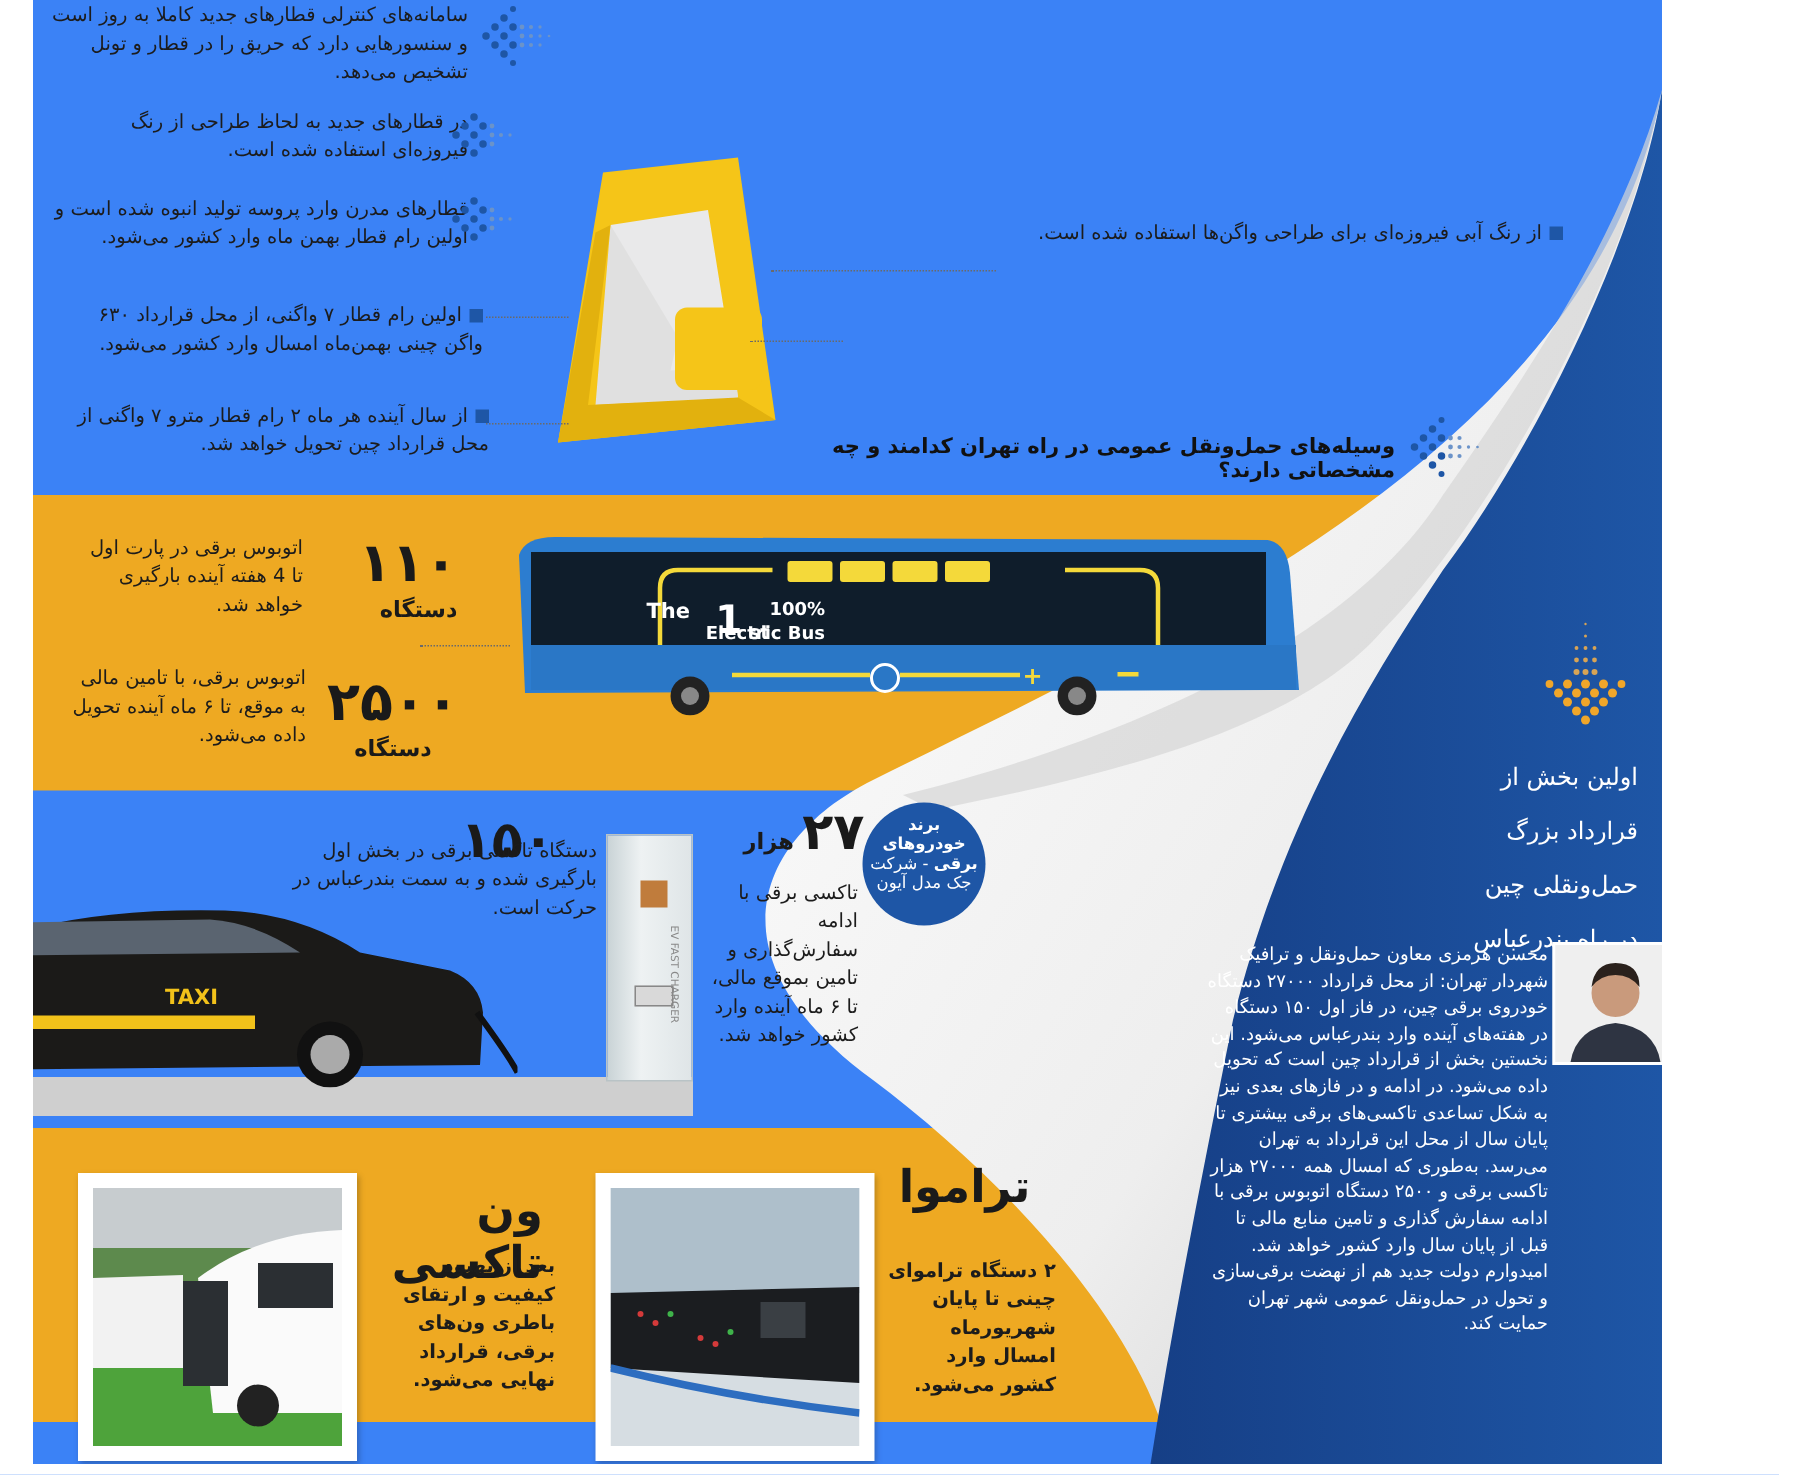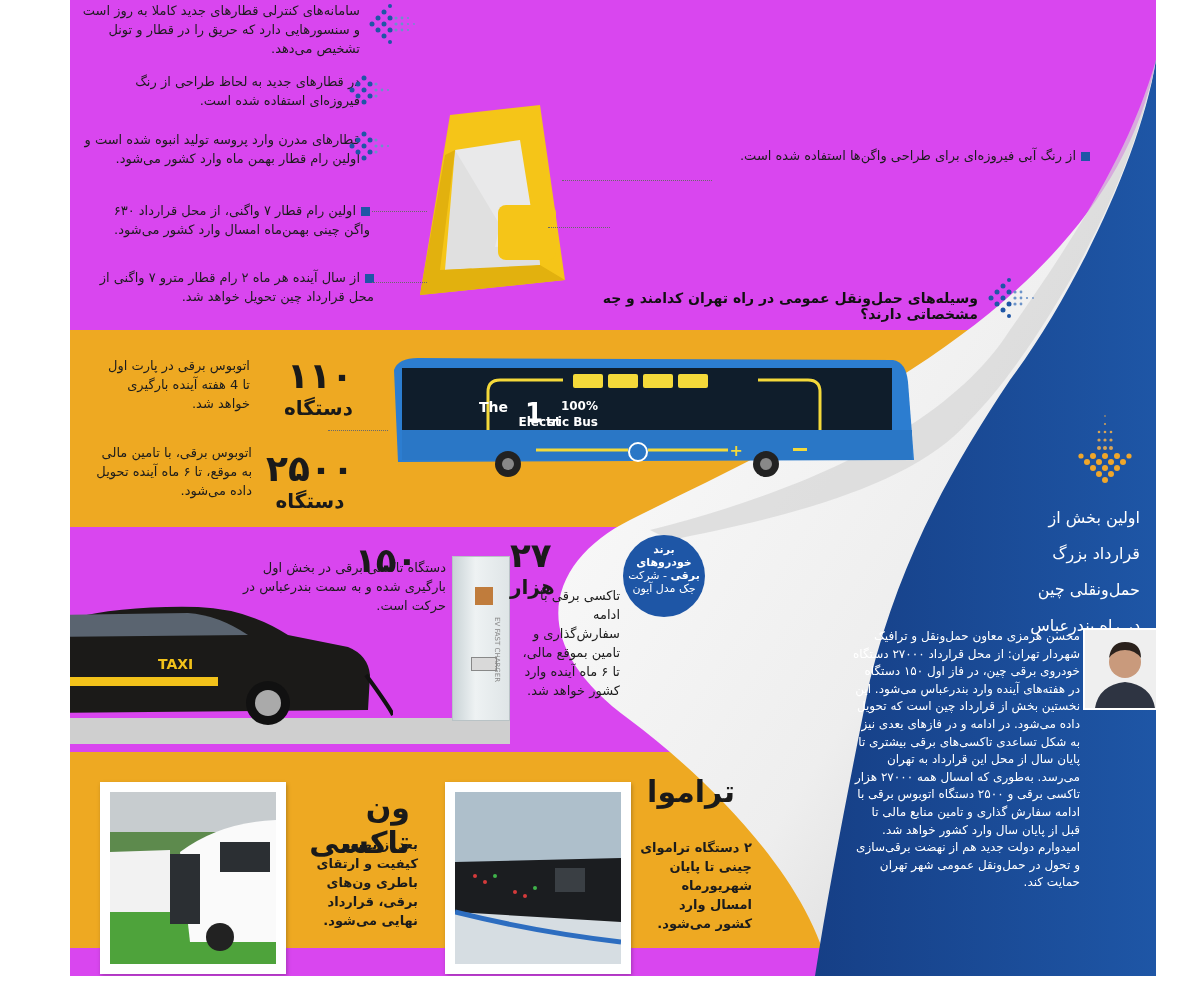--- a/index.html
+++ b/index.html
@@ -1,32 +1,32 @@
 <!DOCTYPE html>
 <html><head>
 <meta charset="utf-8">
 <style>
   * { box-sizing: border-box; margin: 0; padding: 0; }
   html, body { width: 1200px; height: 983px; background: #ffffff; overflow: hidden; }
   body { position: relative; font-family: "DejaVu Sans", sans-serif; color: #1a1a1a; direction: rtl; }
 
-  .panel { position: absolute; left: 22px; top: 0; width: 1086px; height: 976px; background: #d946ef; overflow: hidden; margin-left: 48px; }
+  .panel { position: absolute; left: 22px; top: 0; width: 1086px; height: 976px; background: #3b82f6; overflow: hidden; }
   .curl-svg { position: absolute; left: 0; top: 0; }
 
   .txt { position: absolute; font-size: 13px; line-height: 19px; text-align: right; color: #1c1c1c; }
   .txt.bold { font-weight: bold; }
 
   .dotarrow { position: absolute; width: 60px; height: 44px; }
 
   .bullet { display: inline-block; width: 9px; height: 9px; background: #1e56a6; margin-left: 5px; vertical-align: middle; }
 
   .leader { position: absolute; border-top: 1px dotted #6a6a6a; height: 0; }
 
   .big-num { position: absolute; font-weight: bold; color: #1a1a1a; font-family: "DejaVu Sans", sans-serif; }
-  .unit { font-size: 20px; font-weight: bold; }
+  .unit { font-size: 15px; font-weight: bold; }
 
   .bus { position: absolute; left: 318px; top: 352px; width: 530px; height: 125px; }
   .taxi { position: absolute; left: -22px; top: 585px; width: 345px; height: 140px; }
   .charger { position: absolute; left: 382px; top: 556px; width: 58px; height: 165px; background: linear-gradient(90deg,#c9d3d6,#eef2f3 40%,#dfe5e7); border: 1px solid #b9c3c6; }
   .ground { position: absolute; left: 0; top: 718px; width: 440px; height: 26px; background: #cfcfcf; }
 
   .badge { position: absolute; left: 553px; top: 535px; width: 82px; height: 82px; border-radius: 50%; background: #1e56a6; color: #fff; font-size: 11px; line-height: 13px; text-align: center; padding-top: 8px; }
   .badge b { display: block; }
 
   .photo-card { position: absolute; background: #fff; padding: 10px; box-shadow: 1px 2px 4px rgba(0,0,0,0.25); }
@@ -234,21 +234,21 @@
   <svg class="taxi" viewBox="0 0 345 140">
     <path d="M0 40 Q60 20 150 22 Q200 24 240 50 L300 62 Q320 70 322 90 L320 125 L0 128 Z" fill="#1b1a18"></path>
     <path d="M10 30 L140 28 Q170 30 200 50 L10 52 Z" fill="#5a6470"></path>
     <rect x="10" y="92" width="160" height="9" fill="#f2c21a"></rect>
     <text x="110" y="84" fill="#f2c21a" font-size="14" font-weight="bold" font-family="DejaVu Sans, sans-serif" direction="ltr">TAXI</text>
     <circle cx="220" cy="118" r="22" fill="#111"></circle>
       <circle cx="220" cy="118" r="13" fill="#aaa"></circle>
     <path d="M318 90 Q340 120 345 130" stroke="#111" stroke-width="4" fill="none"></path>
   </svg>
 
-  <div class="big-num" style="left:440px;top:535px;text-align:left;width:90px;">
+  <div class="big-num" style="left:469px;top:535px;text-align:center;width:90px;">
     <span style="font-size:34px">۲۷</span>
     <span class="unit">هزار</span>
   </div>
   <div class="txt" style="left:446px;top:586px;width:104px;">تاکسی برقی با ادامه سفارش‌گذاری و تامین بموقع مالی، تا ۶ ماه آینده وارد کشور خواهد شد.</div>
 
   <div class="badge">
     <b>برند</b>
     <b>خودروهای</b>
     <span style="font-weight:bold">برقی</span>
     <span>- شرکت جک مدل آیون</span>

